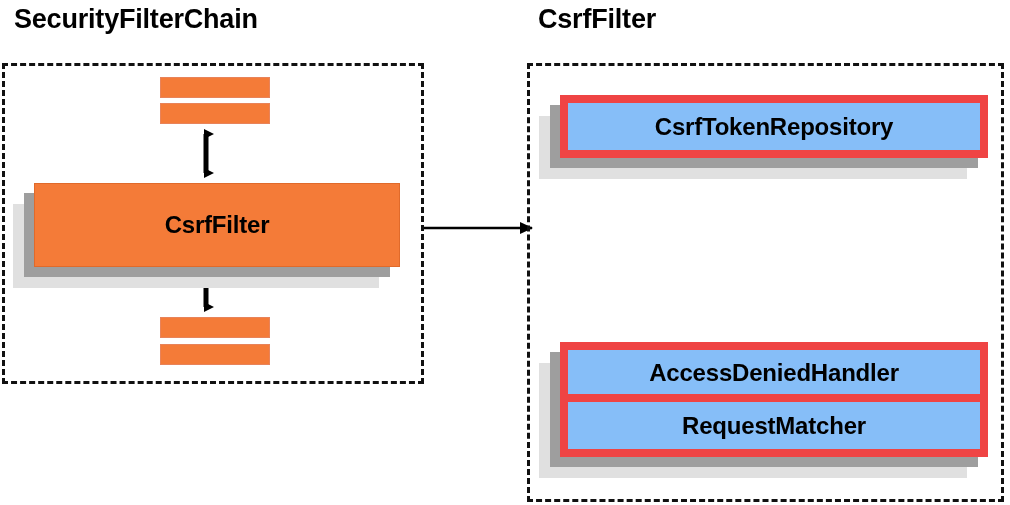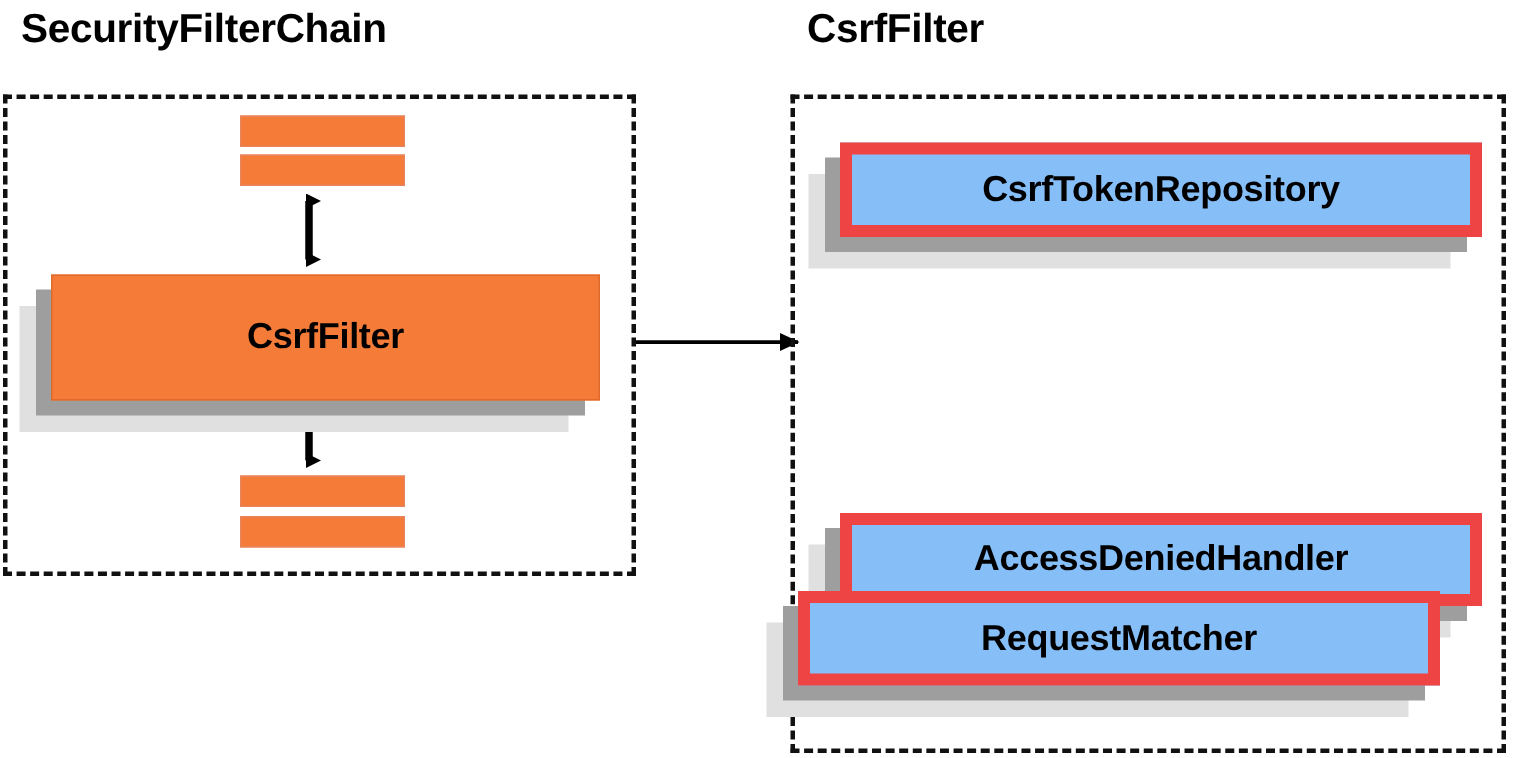--- a/index.html
+++ b/index.html
@@ -145,21 +145,21 @@
 
 
   <div class="card blue" id="blue-2" style="left: 560px; top: 294px; width: 428px; height: 62px; margin-top: 48px;">
     <div class="shadow-back"></div>
     <div class="shadow-mid"></div>
     <div class="face">
       <span class="card-label">AccessDeniedHandler</span>
     </div>
   </div>
 
-  <div class="card blue" id="blue-3" style="left: 532px; top: 394px; width: 428px; height: 63px;">
+  <div class="card blue" id="blue-3" style="left: 560px; top: 394px; width: 428px; height: 63px;">
     <div class="shadow-back"></div>
     <div class="shadow-mid"></div>
     <div class="face">
       <span class="card-label">RequestMatcher</span>
     </div>
   </div>
 
 </div>
 
 </body></html>

